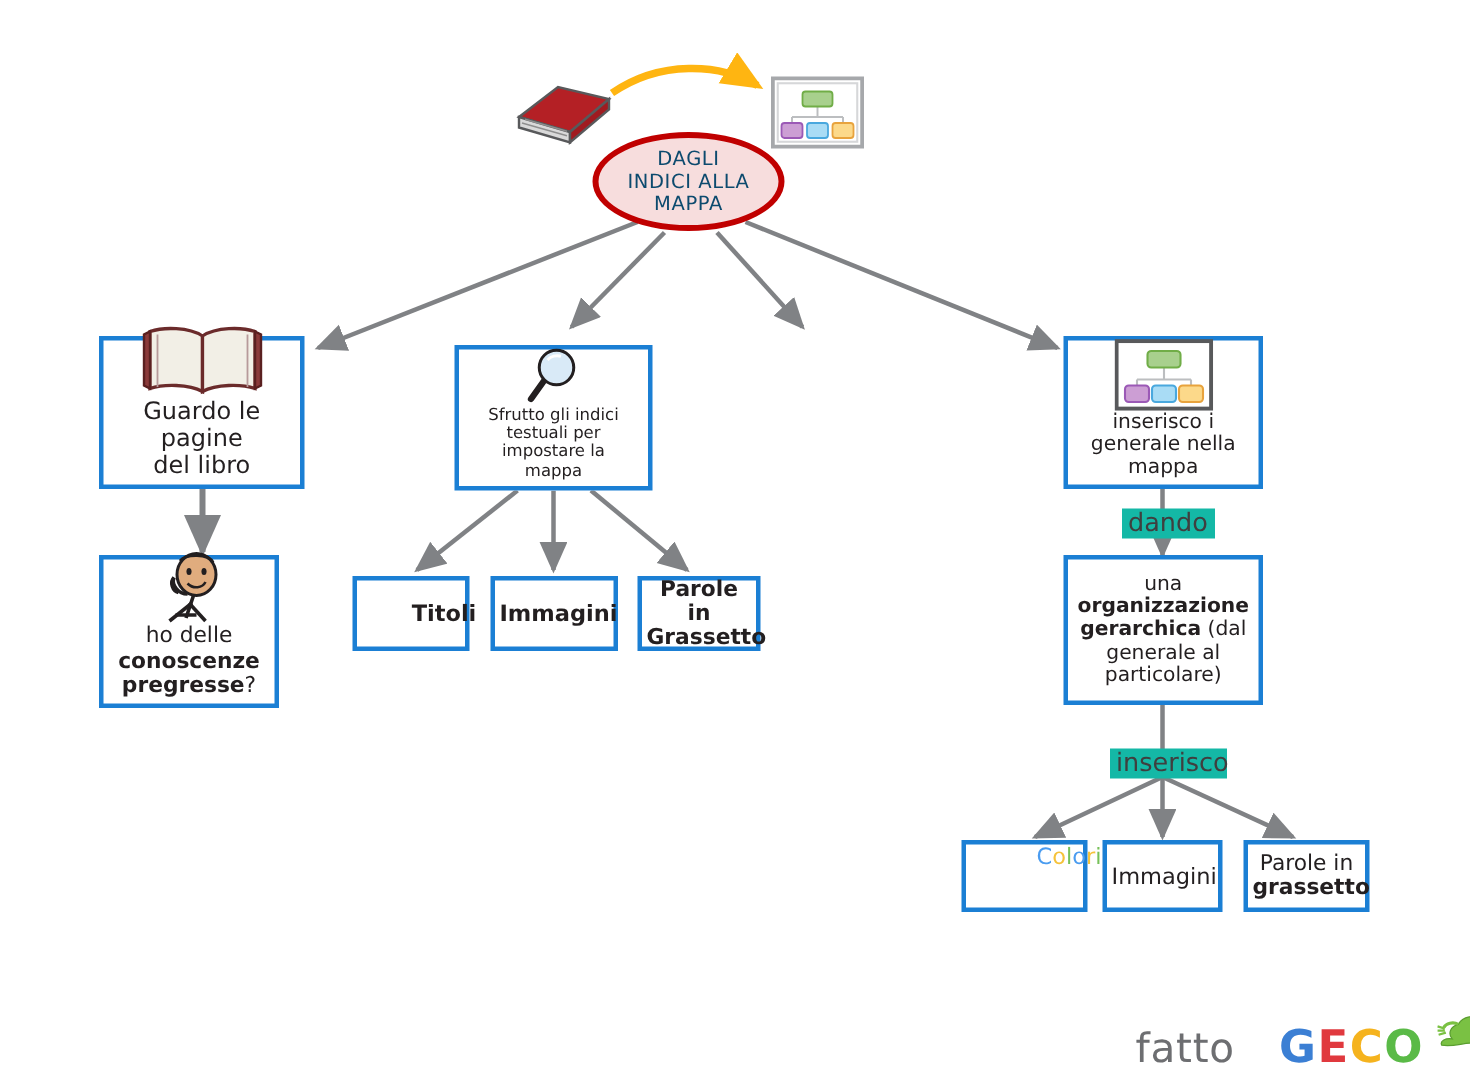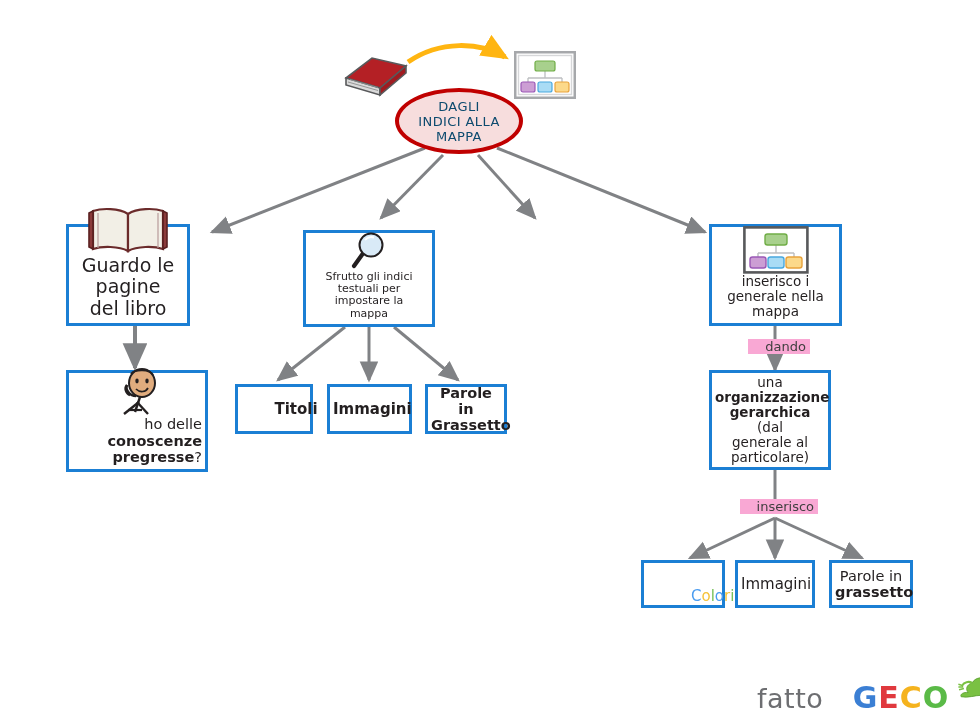--- a/index.html
+++ b/index.html
@@ -51,25 +51,25 @@
     border-radius: 50%;
     display: flex;
     align-items: center;
     justify-content: center;
     text-align: center;
     color: #0c4a6e;
     letter-spacing: 0.4px;
   }
   .edge-label {
     position: absolute;
-    background: #f9a8d4;
+    background: #14b8a6;
     color: #3f3f3f;
-    font-size: 13px;
+    font-size: 17px;
     padding: 0 4px;
-    text-align: right;
+    text-align: left;
     white-space: nowrap;
   }
   b { font-weight: bold; }
   .logo {
     position: absolute;
     display: flex;
     flex-direction: column;
     align-items: flex-end;
   }
   .logo-row {
@@ -140,37 +140,37 @@
   </svg>
 
   <div class="ellipse" style="left:395px;top:88px;width:128px;height:66px;font-size:13px;">
     <div>
       <div>DAGLI</div>
       <div>INDICI ALLA</div>
       <div>MAPPA</div>
     </div>
   </div>
 
-  <div class="node" style="left:66px;top:224px;width:124px;height:102px;font-size:19px;">
+  <div class="node" style="left:66px;top:224px;width:137px;height:102px;font-size:16px;">
     <svg class="icon" style="margin-top:7px;" width="84" height="50" viewBox="0 0 84 50">
       <path d="M42,9 C33,3 16,3 7,6 L7,44 C16,41 33,41 42,46 Z" fill="#f2efe6" stroke="#6b2b2b" stroke-width="2.2"></path>
       <path d="M42,9 C51,3 68,3 77,6 L77,44 C68,41 51,41 42,46 Z" fill="#f2efe6" stroke="#6b2b2b" stroke-width="2.2"></path>
       <path d="M7,6 L7,44 L3,42 L3,8 Z" fill="#8b3a3a" stroke="#5a2020" stroke-width="1.6"></path>
       <path d="M77,6 L77,44 L81,42 L81,8 Z" fill="#8b3a3a" stroke="#5a2020" stroke-width="1.6"></path>
       <line x1="42" y1="9" x2="42" y2="46" stroke="#6b2b2b" stroke-width="1.8"></line>
       <line x1="12" y1="8" x2="12" y2="43" stroke="#b79a9a" stroke-width="1.2"></line>
       <line x1="72" y1="8" x2="72" y2="43" stroke="#b79a9a" stroke-width="1.2"></line>
     </svg>
     <div class="label">
       <span>Guardo le pagine</span><br>
       <span>del libro</span>
     </div>
   </div>
 
-  <div class="node" style="left:66px;top:370px;width:142px;height:102px;font-size:14.5px;text-align:right;">
+  <div class="node" style="left:66px;top:370px;width:120px;height:102px;font-size:14.5px;">
     <svg class="icon" style="margin-top:4px;" width="62" height="48" viewBox="0 0 62 48">
       <ellipse cx="36" cy="15" rx="13" ry="14" fill="#e0ac7e" stroke="#231f20" stroke-width="2"></ellipse>
       <path d="M25,6 C29,1 44,1 47,7" fill="none" stroke="#231f20" stroke-width="2"></path>
       <ellipse cx="31" cy="13" rx="1.7" ry="2.4" fill="#231f20"></ellipse>
       <ellipse cx="41" cy="13" rx="1.7" ry="2.4" fill="#231f20"></ellipse>
       <path d="M30,21 C34,25 40,24 42,20" fill="none" stroke="#231f20" stroke-width="1.7"></path>
       <path d="M34,29 L29,44" stroke="#231f20" stroke-width="2.4" fill="none"></path>
       <path d="M30,28 C24,28 19,22 21,17" fill="none" stroke="#231f20" stroke-width="2.4"></path>
       <path d="M21,17 C18,20 20,26 24,27" fill="none" stroke="#231f20" stroke-width="2.4"></path>
       <path d="M33,34 L18,46" stroke="#231f20" stroke-width="2.4"></path>
@@ -231,35 +231,35 @@
     </svg>
     <div class="label">
       <span>inserisco i</span><br>
       <span>generale nella</span><br>
       <span>mappa</span>
     </div>
   </div>
 
   <div class="edge-label" style="left:748px;top:339px;width:54px;">dando</div>
 
-  <div class="node" style="left:709px;top:370px;width:122px;height:100px;font-size:13.5px;
+  <div class="node" style="left:709px;top:370px;width:133px;height:100px;font-size:13.5px;
        justify-content:center;">
     <div class="label" style="padding-bottom:0;">
       <span>una</span><br>
       <b>organizzazione</b><br>
       <b>gerarchica</b><span> (dal</span><br>
       <span>generale al</span><br>
       <span>particolare)</span>
     </div>
   </div>
 
   <div class="edge-label" style="left:740px;top:499px;width:70px;">inserisco</div>
 
   <div class="node" style="left:641px;top:560px;width:84px;height:48px;font-size:15px;
-       justify-content:flex-end;padding-left:44px;">
+       justify-content:flex-start;padding-left:44px;">
     <div class="label" style="padding-bottom:0;"><span style="color: rgb(74, 156, 240);">C</span><span style="color: rgb(245, 194, 58);">o</span><span style="color: rgb(119, 193, 89);">l</span><span style="color: rgb(74, 156, 240);">o</span><span style="color: rgb(245, 194, 58);">r</span><span style="color: rgb(119, 193, 89);">i</span></div>
   </div>
 
   <div class="node" style="left:735px;top:560px;width:80px;height:48px;font-size:15px;
        justify-content:center;">
     <div class="label" style="padding-bottom:0;">Immagini</div>
   </div>
 
   <div class="node" style="left:829px;top:560px;width:84px;height:48px;font-size:14.5px;
        justify-content:center;">

